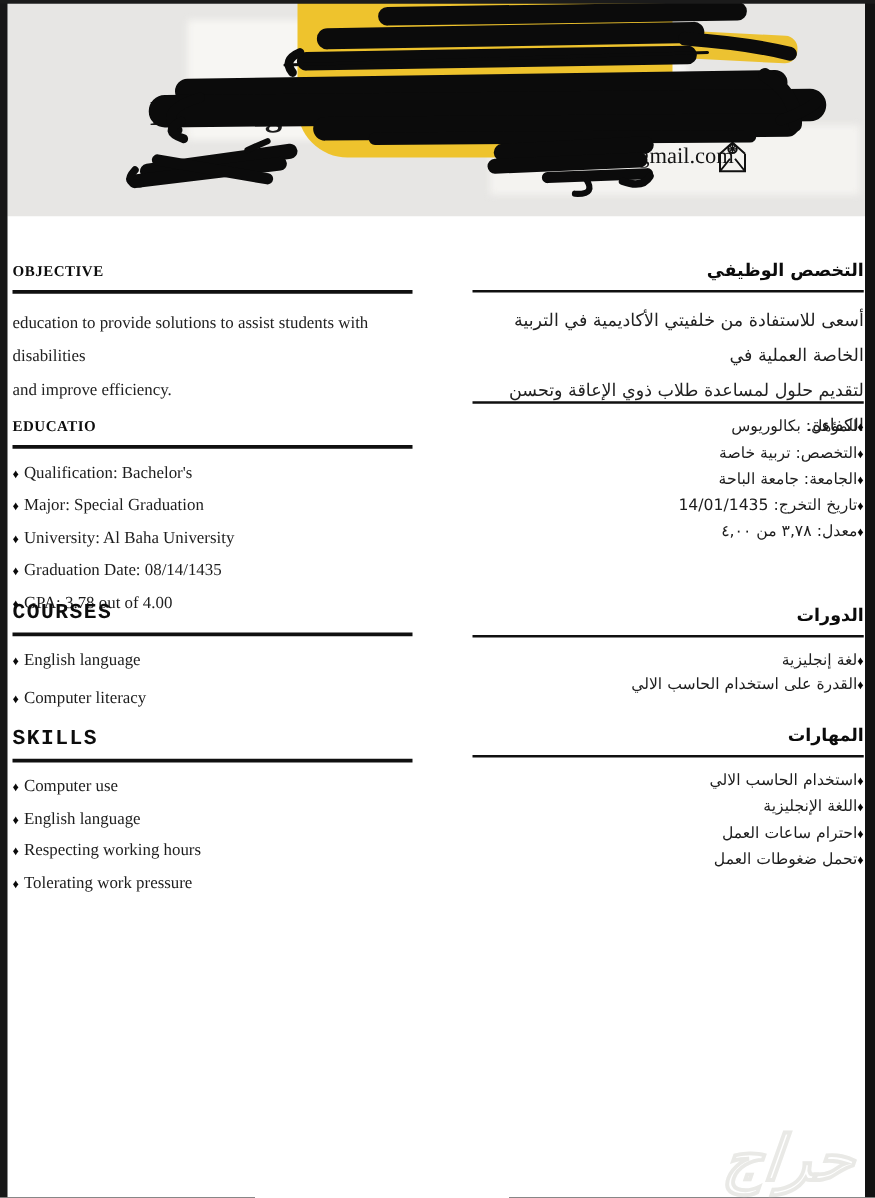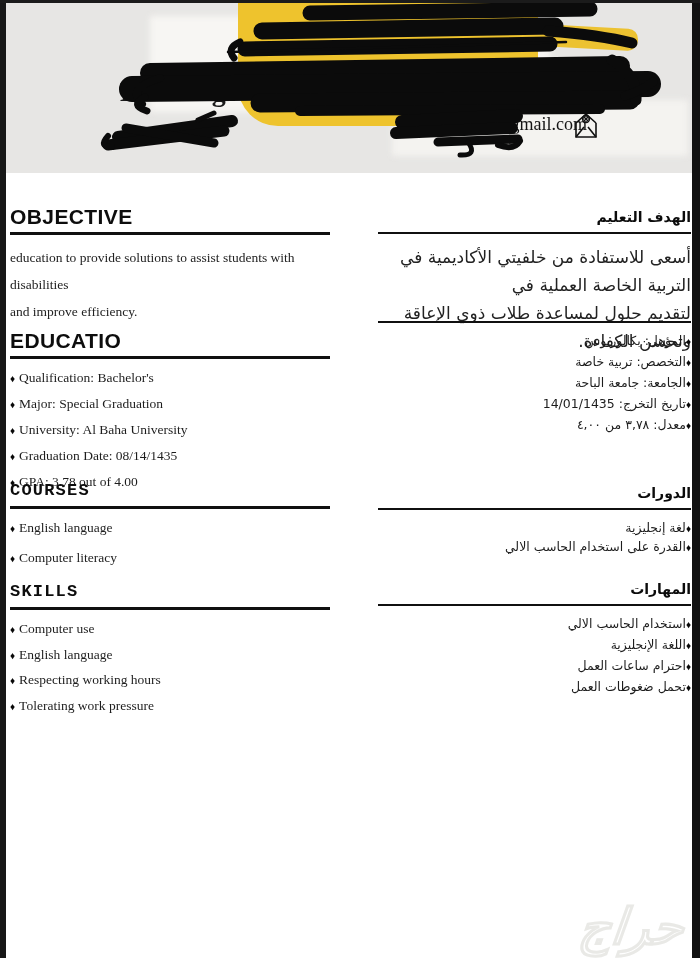--- a/index.html
+++ b/index.html
@@ -18,31 +18,31 @@
   .hl-yellow-streak{position:absolute;left:516px;top:26px;width:122px;height:22px;background:#ecc231;
              border-radius:10px;transform:rotate(3deg);}
   .name-fragment{position:absolute;left:120px;top:76px;font-size:28px;font-weight:600;
              letter-spacing:1px;color:#1b1b1b;}
   .email-text{position:absolute;left:494px;top:114px;font-size:18px;color:#141414;}
   .email-icon{position:absolute;left:574px;top:110px;}
   .scribbles{position:absolute;left:0;top:0;}
   
   .col-en{position:absolute;left:10px;width:320px;}
   .col-ar{position:absolute;left:378px;width:313px;direction:rtl;text-align:right;}
-  .h-sans{font-family:Liberation Sans, sans-serif;font-size:21px;font-weight:bold;
+  .h-sans{font-family:Liberation Serif, serif;font-size:12px;font-weight:bold;
           letter-spacing:.4px;color:#0d0d0d;line-height:20px;}
   .h-serif{font-family:Liberation Mono, monospace;font-size:17px;font-weight:bold;
           letter-spacing:1.2px;color:#0d0d0d;line-height:20px;}
   .h-ar{font-family:"DejaVu Sans",sans-serif;font-size:14px;font-weight:bold;color:#0b0b0b;line-height:20px;}
   .rule-en{height:3px;background:#101010;margin-top:5px;}
   .rule-ar{height:2px;background:#101010;margin-top:5px;}
   .para-en{margin-top:9px;}
   .para-en div{font-size:13.5px;line-height:27px;color:#222;}
   .para-ar{margin-top:9px;}
-  .para-ar div{font-family:"DejaVu Sans",sans-serif;font-size:17px;line-height:28px;color:#222;}
+  .para-ar div{font-family:"DejaVu Sans",sans-serif;font-size:14px;line-height:28px;color:#222;}
   ul.blist{list-style:none;margin:11px 0 0 0;padding:0;}
   ul.blist li{display:flex;align-items:baseline;}
   .dia{font-size:10px;color:#0a0a0a;flex:0 0 auto;}
   .li-en{font-size:13.5px;color:#1d1d1d;margin-left:4px;}
   ul.en li{margin-bottom:10px;}
   ul.en.wide li{margin-bottom:14px;}
   ul.en.mid li{margin-bottom:9.5px;}
   ul.ar li{margin-bottom:7px;}
   .li-ar{font-family:"DejaVu Sans",sans-serif;font-size:12.5px;color:#1d1d1d;line-height:14px;}
   ul.ar.tight li{margin-bottom:5px;}
@@ -111,21 +111,21 @@
 
   <div class="col-en" style="top:207px">
     <div class="h-sans">OBJECTIVE</div>
     <div class="rule-en"></div>
     <div class="para-en">
       <div>education to provide solutions to assist students with disabilities</div>
       <div>and improve efficiency.</div>
     </div>
   </div>
   <div class="col-ar" style="top:207px">
-    <div class="h-ar">الهدف التعليم</div>
+    <div class="h-ar">التخصص الوظيفي</div>
     <div class="rule-ar"></div>
     <div class="para-ar">
       <div>أسعى للاستفادة من خلفيتي الأكاديمية في التربية الخاصة العملية في</div>
       <div>لتقديم حلول لمساعدة طلاب ذوي الإعاقة وتحسن الكفاءة.</div>
     </div>
   </div>
 
   <div class="col-en" style="top:331px">
     <div class="h-sans">EDUCATIO</div>
     <div class="rule-en"></div>

